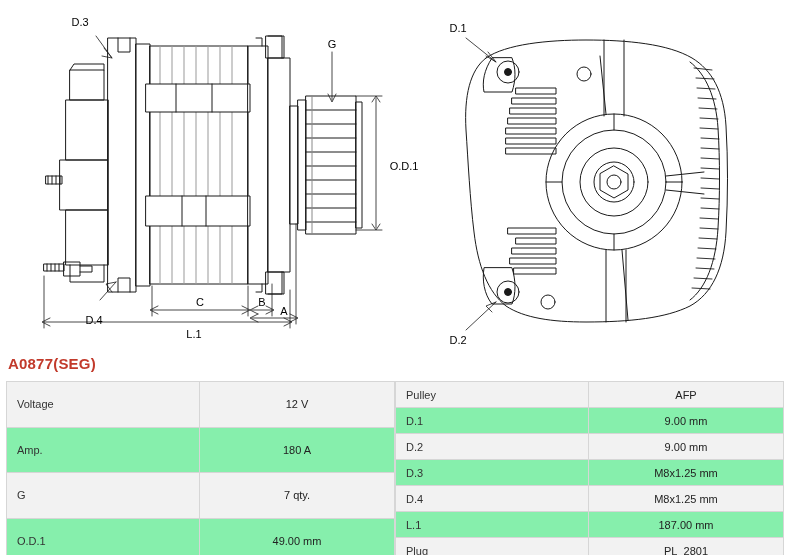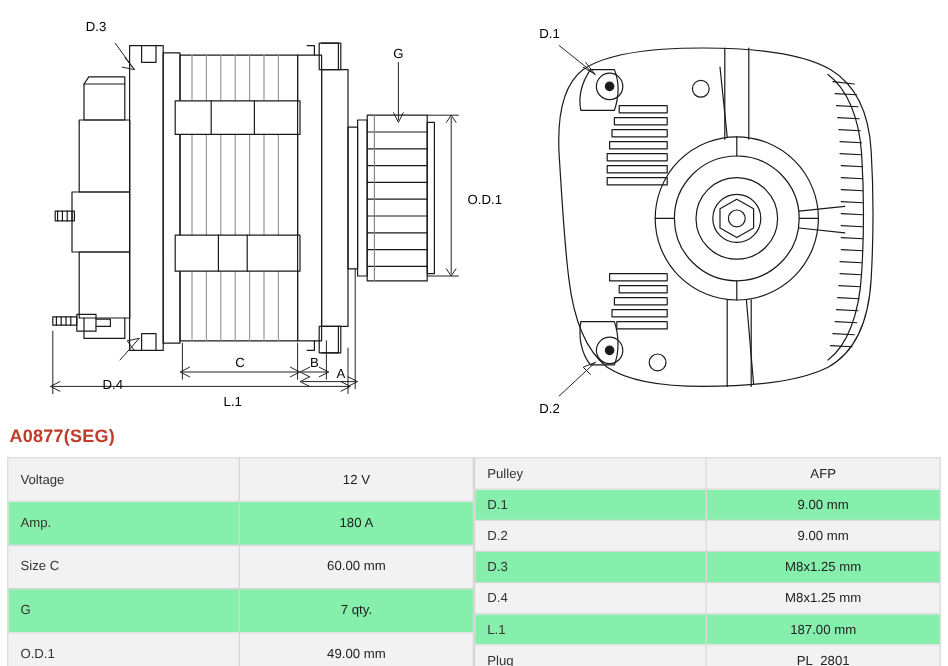--- a/index.html
+++ b/index.html
@@ -265,24 +265,20 @@
       <tbody>
         <tr>
           <td class="k">Voltage</td>
           <td class="v">12 V</td>
         </tr>
         <tr>
           <td class="k">Amp.</td>
           <td class="v">180 A</td>
         </tr>
         <tr>
-          <td class="k">Size C</td>
-          <td class="v">60.00 mm</td>
-        </tr>
-        <tr>
           <td class="k">G</td>
           <td class="v">7 qty.</td>
         </tr>
         <tr>
           <td class="k">O.D.1</td>
           <td class="v">49.00 mm</td>
         </tr>
       </tbody>
     </table>
 

